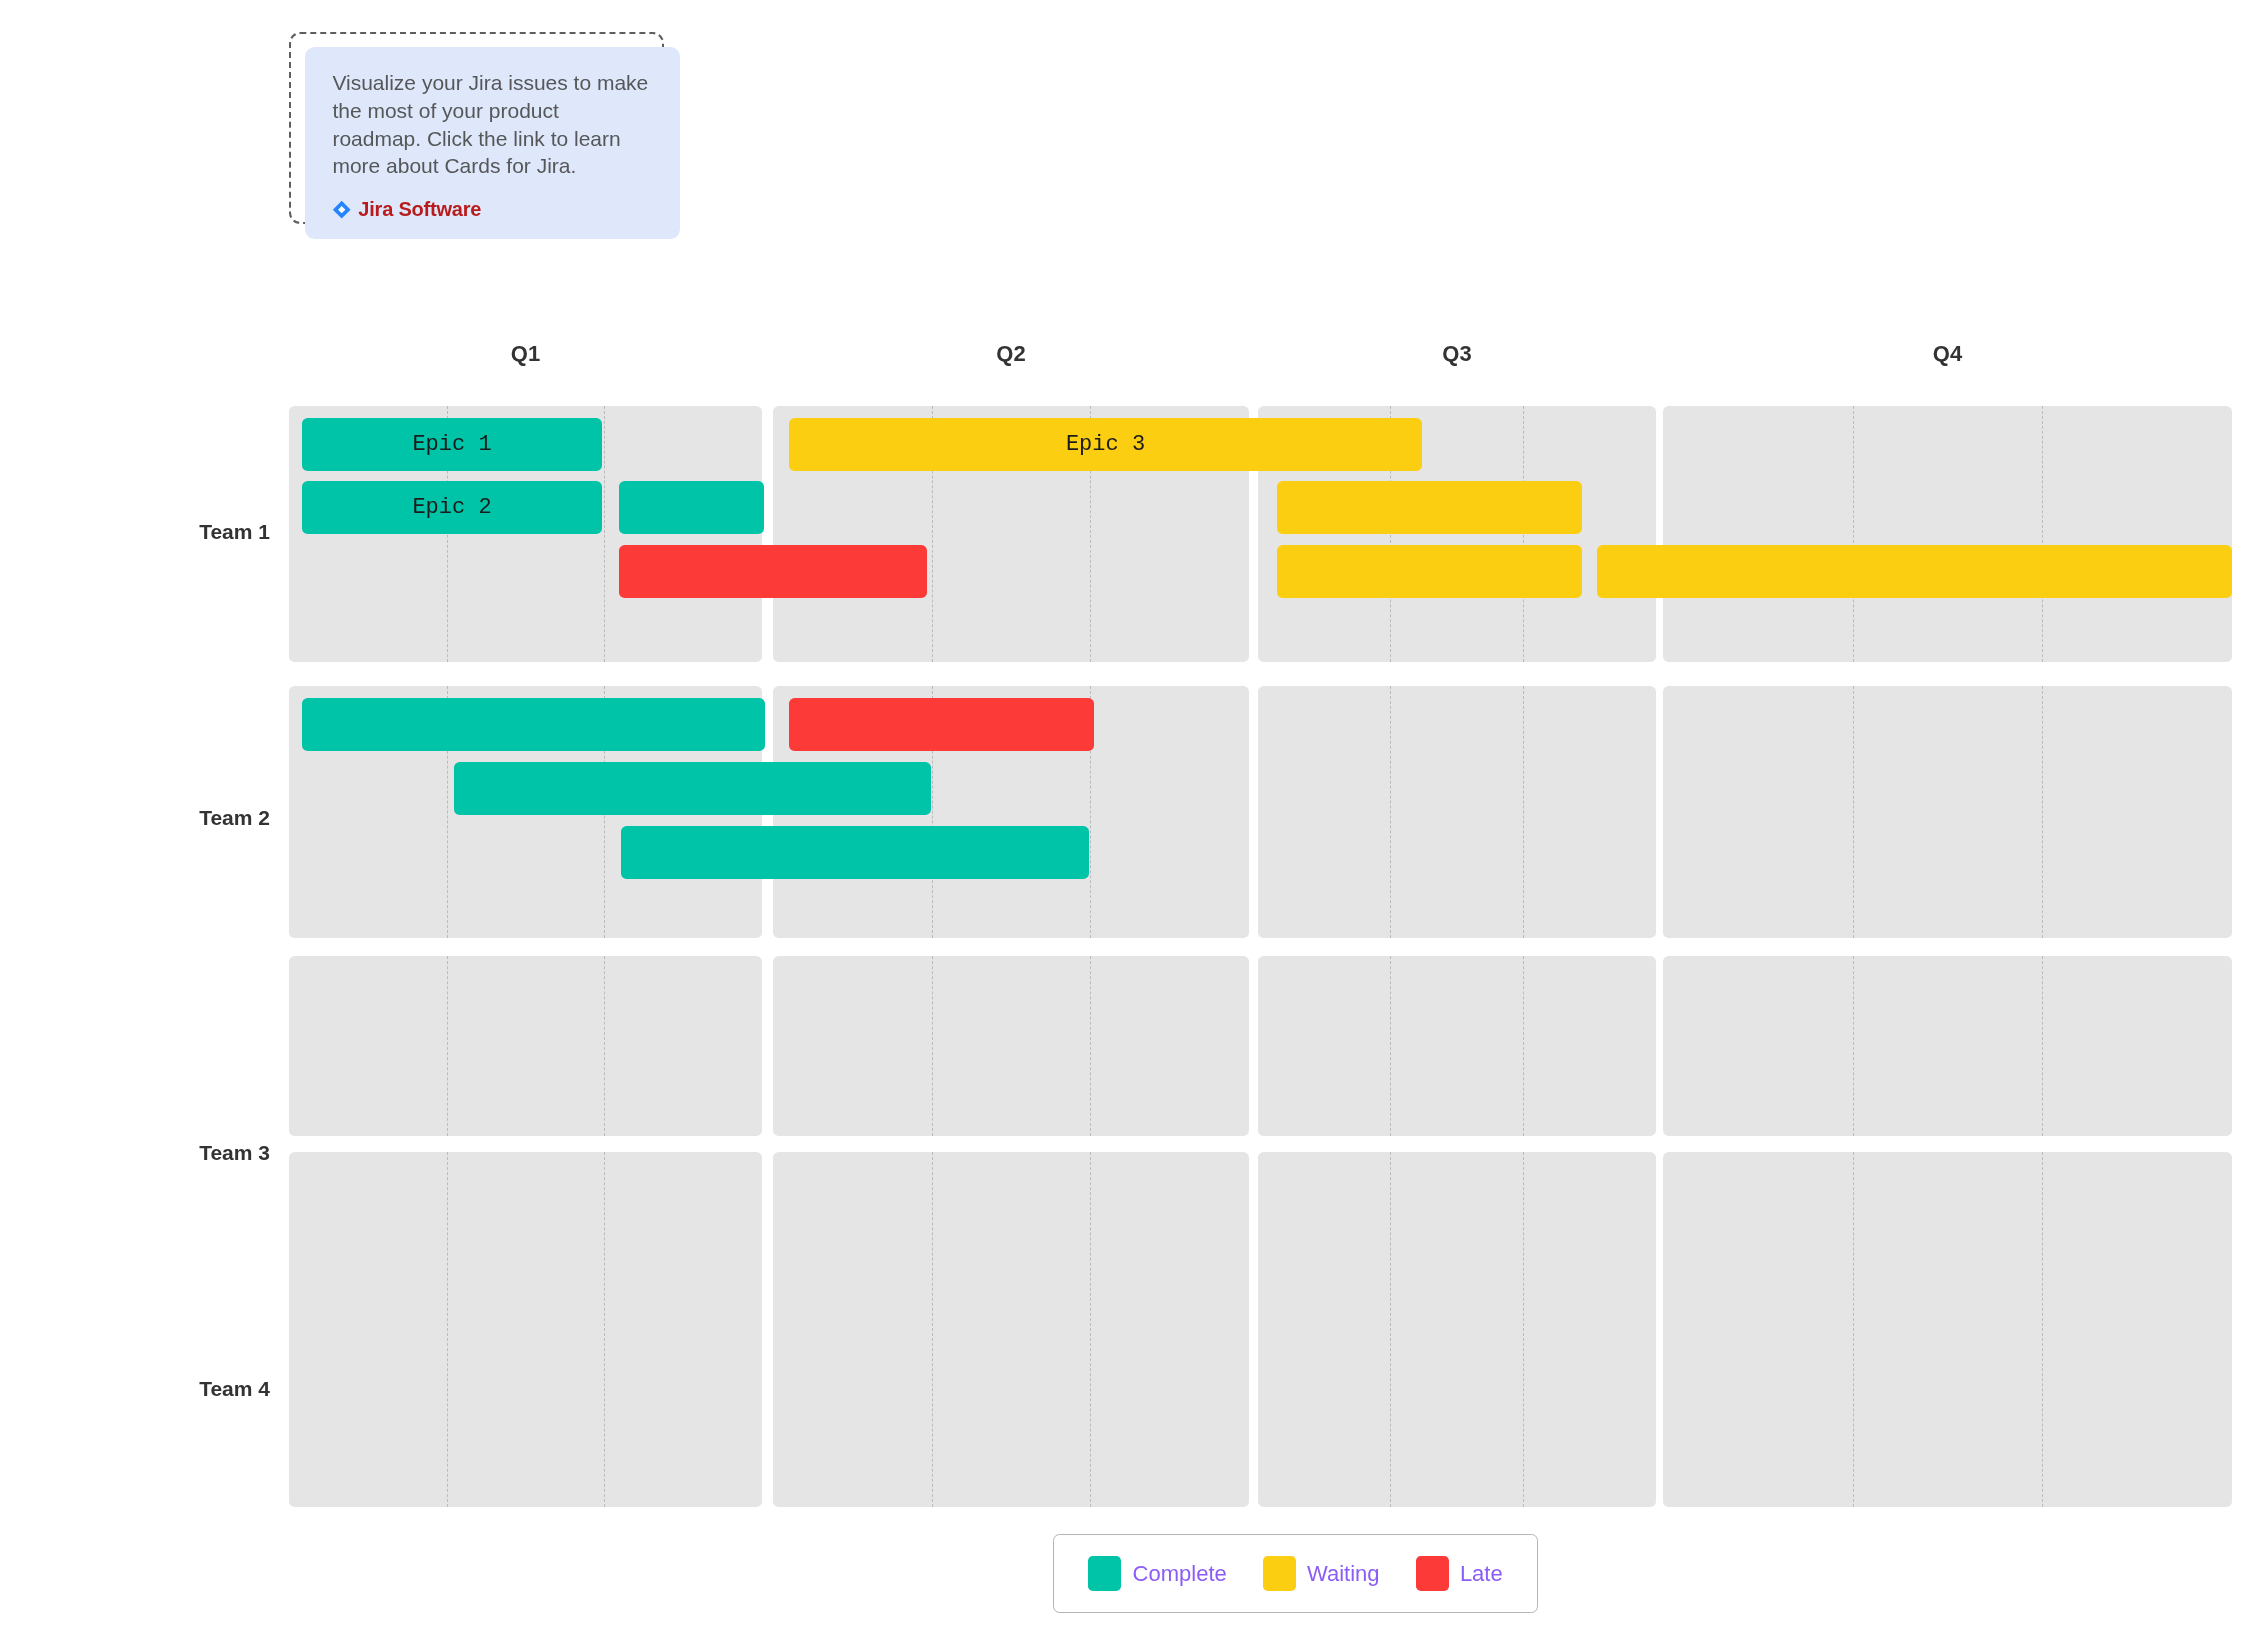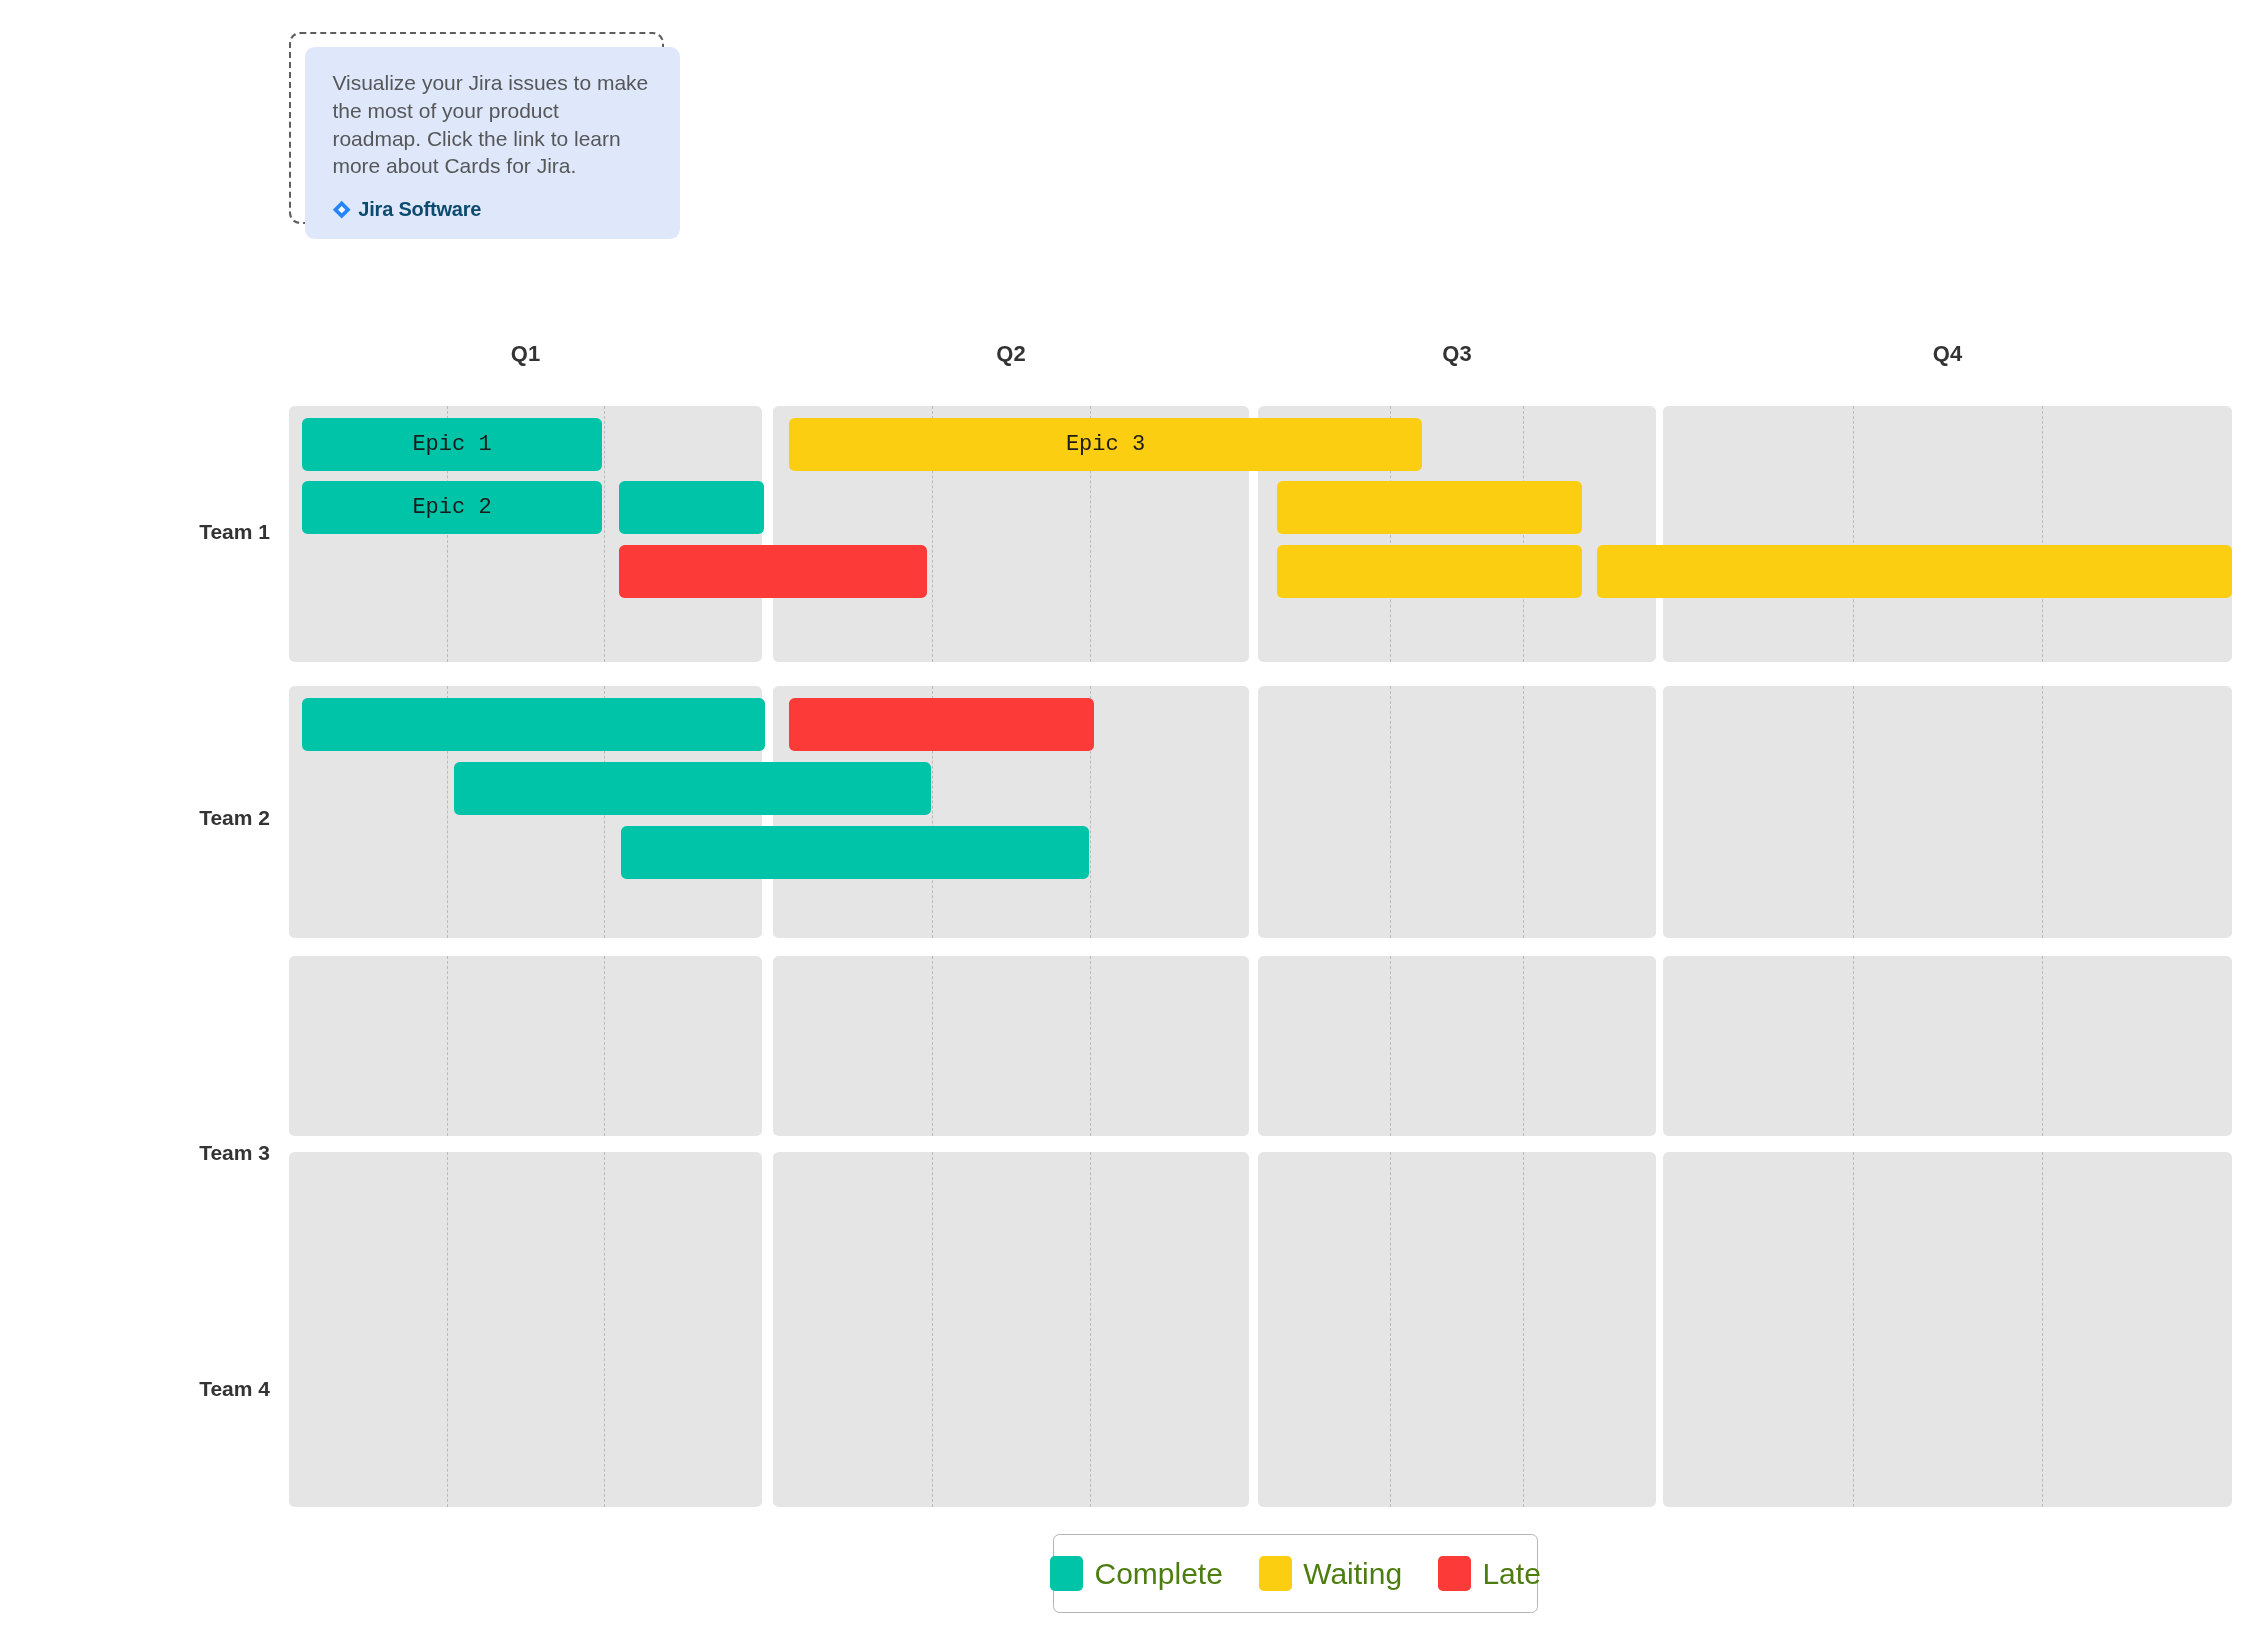--- a/index.html
+++ b/index.html
@@ -58,21 +58,21 @@
   }
   #callout-brand .diamond {
     width: 19.4px;
     height: 19.4px;
     margin-right: 6.5px;
     flex: 0 0 auto;
   }
   #callout-brand .brand-label {
     font-size: 20px;
     font-weight: 600;
-    color: #0c4a6e;
+    color: #b91c1c;
     letter-spacing: -0.2px;
   }
 
   
   #roadmap {
     position: absolute;
     left: 0;
     top: 0;
     width: 2250px;
     height: 1334px;
@@ -139,22 +139,22 @@
     align-items: center;
     margin: 0 18px;
   }
   .legend-swatch {
     width: 33px;
     height: 35px;
     border-radius: 4.8px;
     margin-right: 11.3px;
   }
   .legend-label {
-    font-size: 30px;
-    color: #4d7c0f;
+    font-size: 22px;
+    color: #8b5cf6;
   }
 </style>
 </head>
 <body>
 
 <div id="callout-wrap">
   <div id="callout-dashed"></div>
   <div id="callout-card">
     <p id="callout-text">Visualize your Jira issues to make the most of your product roadmap. Click the link to learn more about Cards for Jira.</p>
     <div id="callout-brand">

